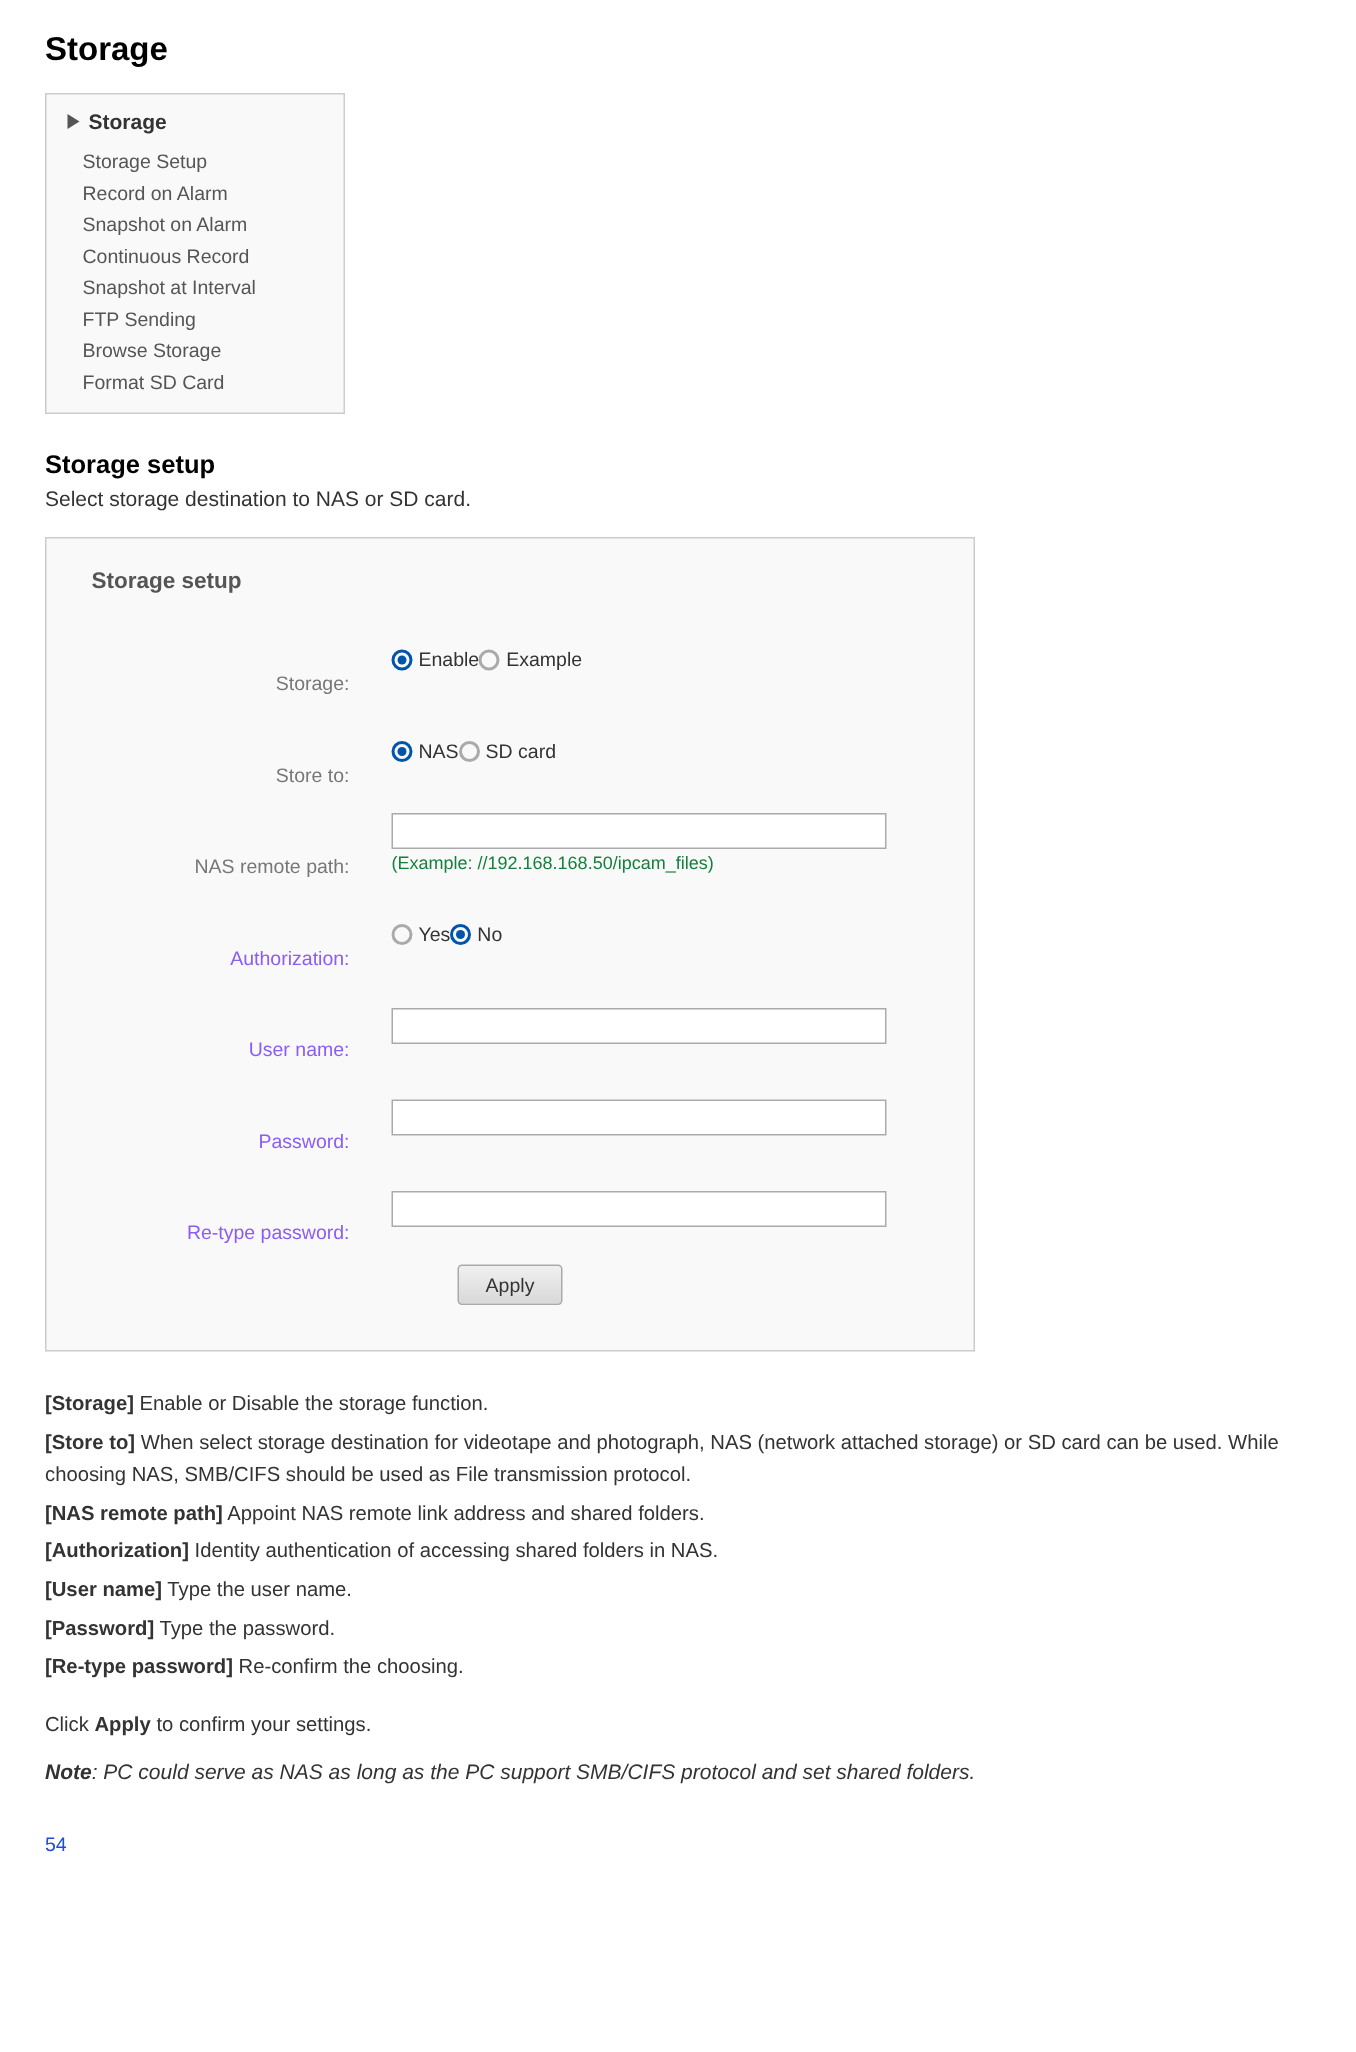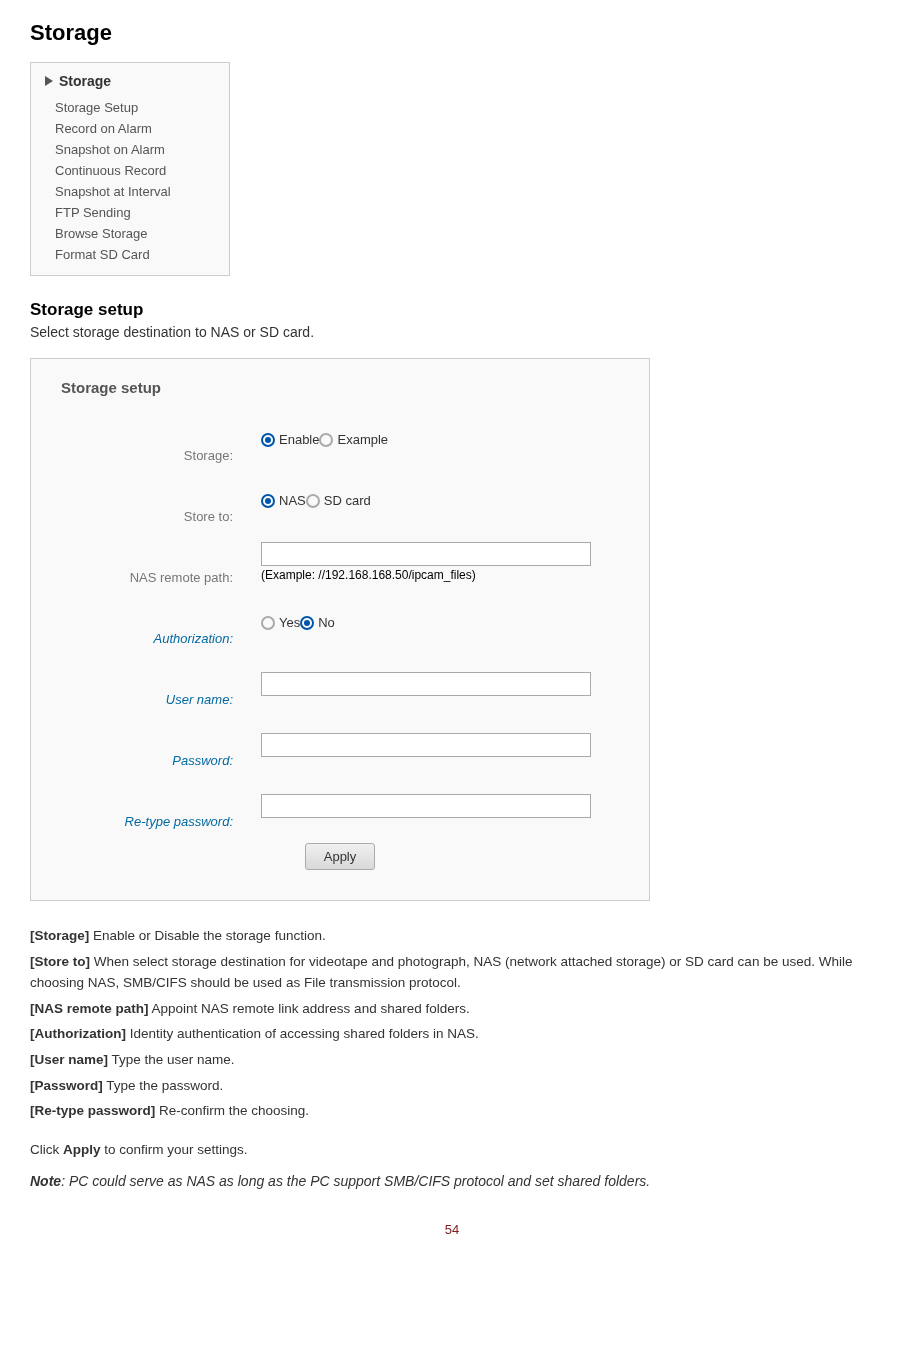--- a/index.html
+++ b/index.html
@@ -98,22 +98,21 @@
       width: 200px;
       font-size: 13px;
       color: #777;
       text-align: right;
       padding-right: 28px;
       flex-shrink: 0;
       margin-top: 32px;
     }
 
     .form-label.orange {
-      color: #0369a1;
-      font-style: italic;
+      color: #8b5cf6;
     }
 
     .radio-group {
       display: flex;
       align-items: center;
       gap: 0;
     }
 
     .radio-item {
       display: flex;
@@ -151,21 +150,21 @@
       width: 330px;
       height: 24px;
       border: 1px solid #aaa;
       background: #fff;
       font-size: 13px;
       padding: 2px 6px;
     }
 
     .hint-text {
       font-size: 12px;
-      color: #000000;
+      color: #15803d;
       margin-top: 2px;
     }
 
     .nas-group {
       display: flex;
       flex-direction: column;
     }
 
     .apply-btn {
       background: linear-gradient(to bottom, #f0f0f0, #d8d8d8);
@@ -209,23 +208,23 @@
       color: #333;
       line-height: 1.5;
     }
 
     .note-section strong {
       font-style: italic;
       font-weight: bold;
     }
 
     .page-number {
-      text-align: center;
-      font-size: 13px;
-      color: #7f1d1d;
+      text-align: left;
+      font-size: 13px;
+      color: #1d4ed8;
       margin-top: 30px;
     }
   </style>
 </head>
 <body>
 
 
 
 
 <h1 class="page-title">Storage</h1>

